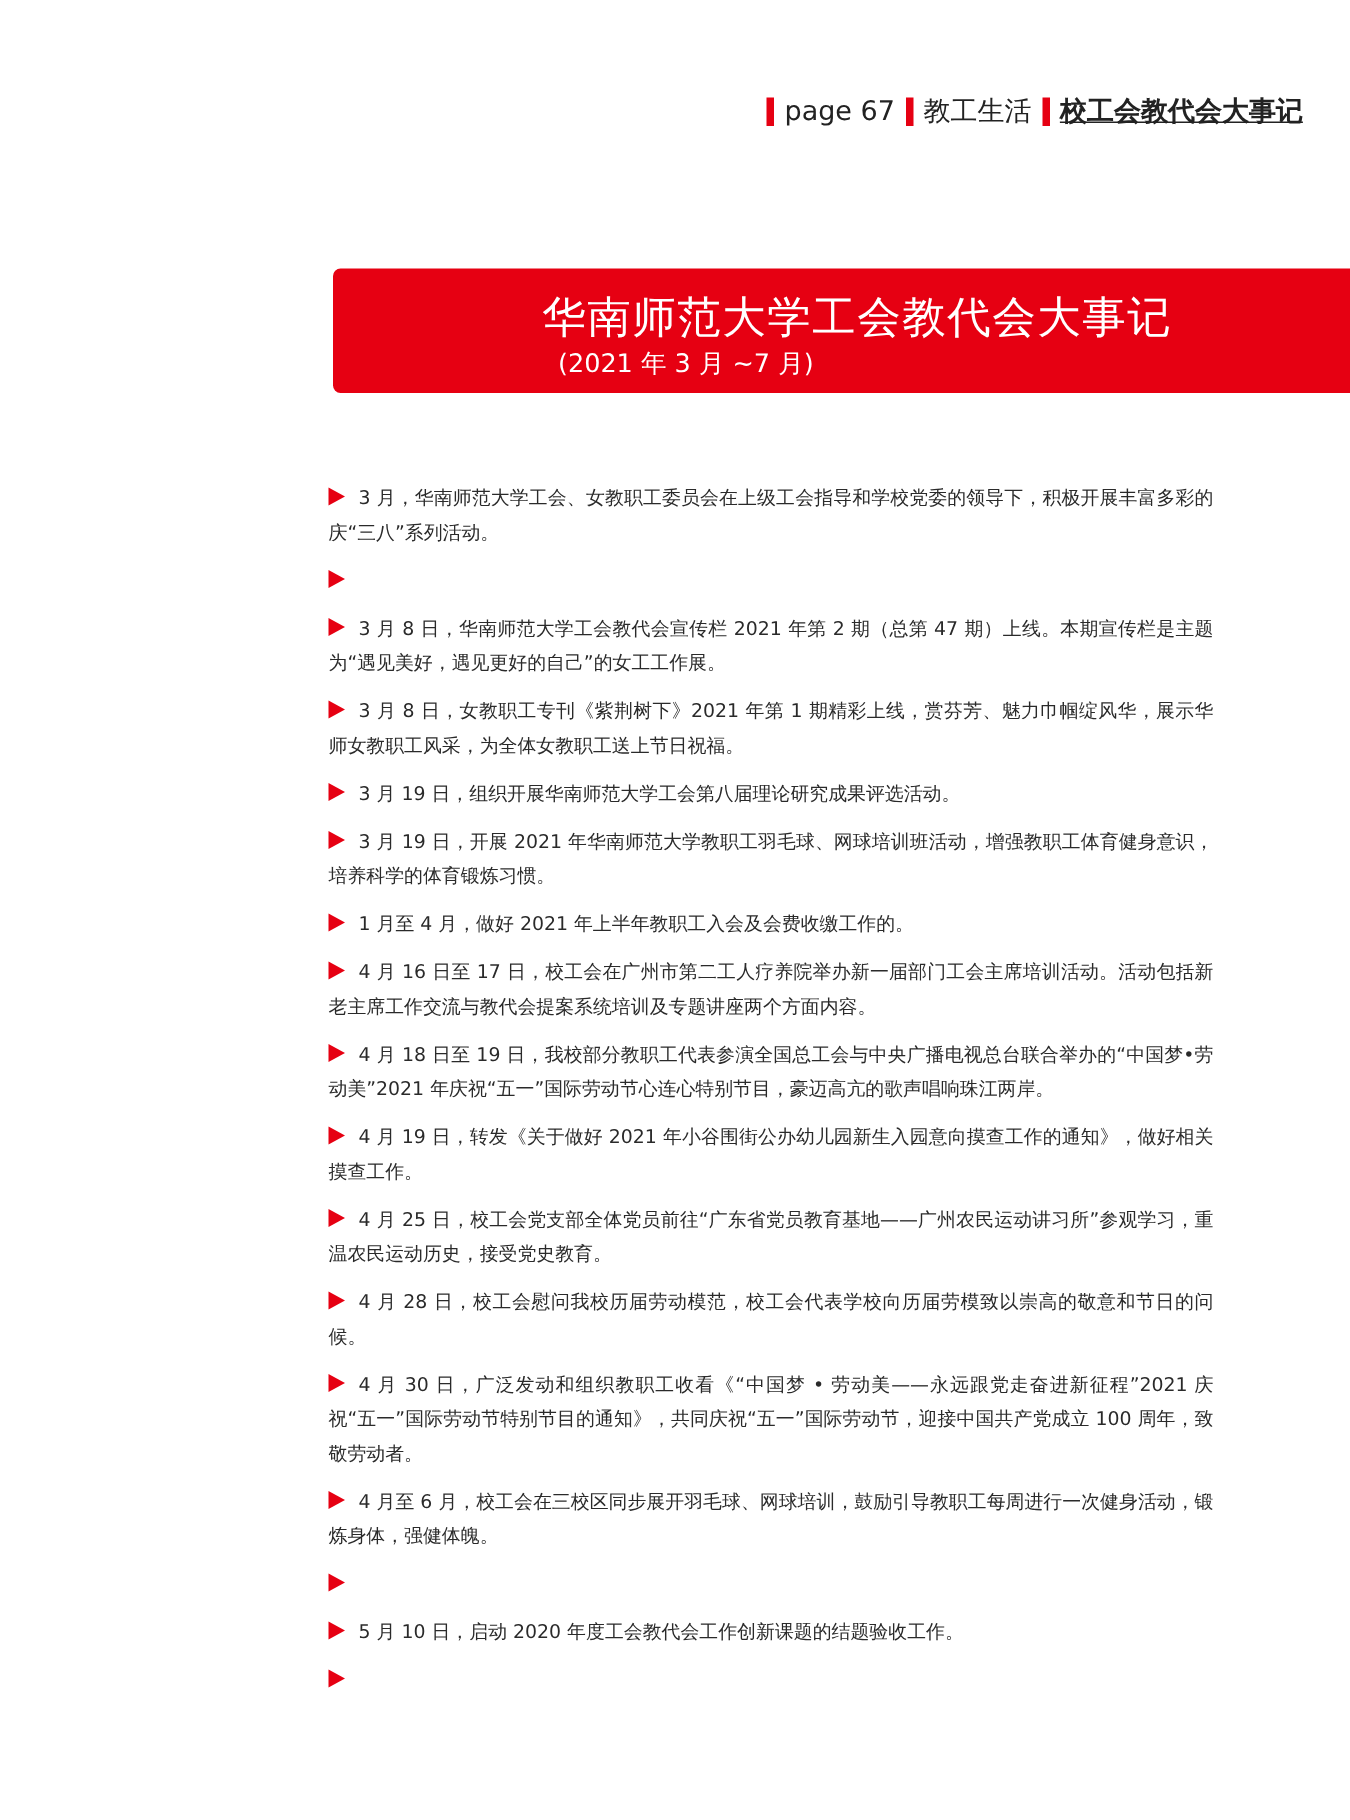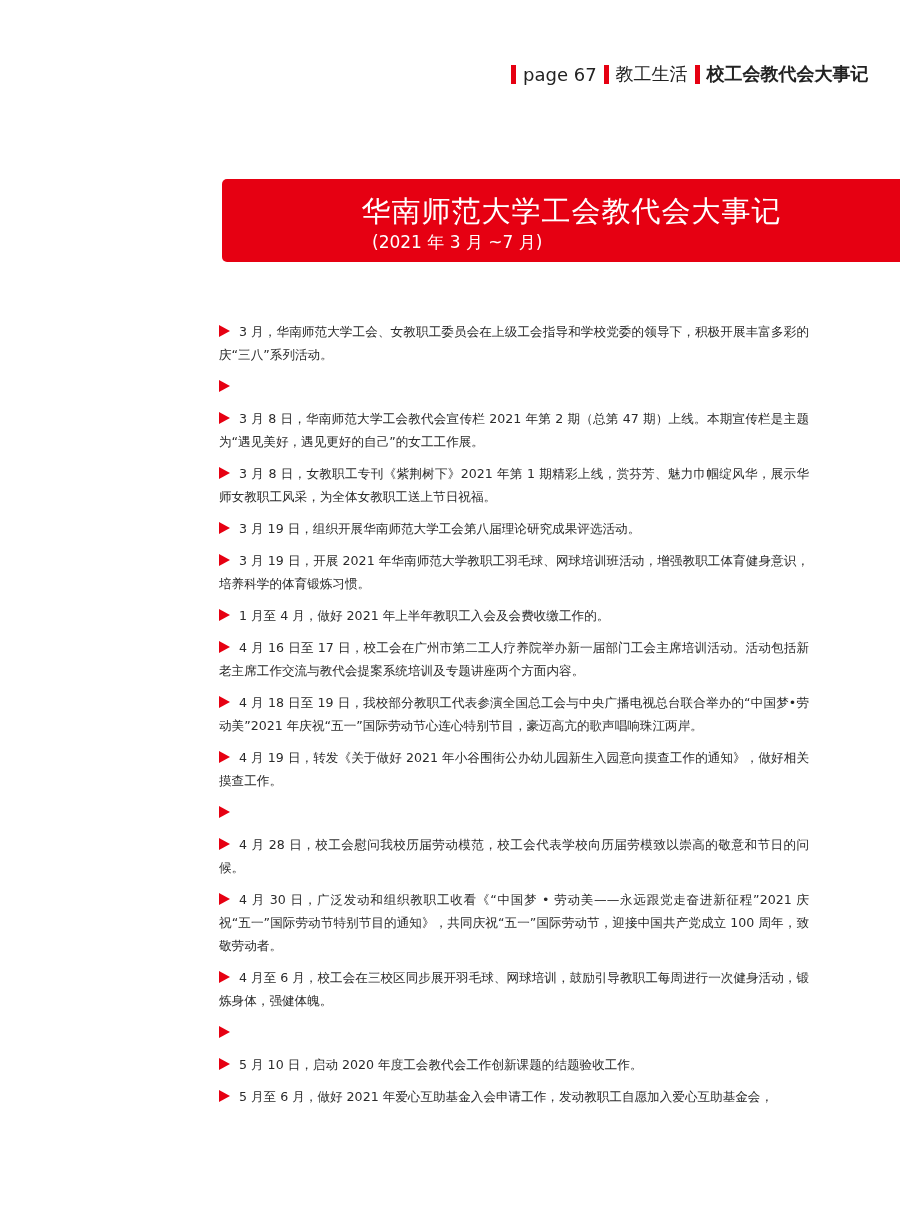--- a/index.html
+++ b/index.html
@@ -2,21 +2,21 @@
 <html><head>
 <meta charset="utf-8">
 <style>
   html, body { margin: 0; padding: 0; background: #ffffff; }
   body { width: 900px; height: 1213px; position: relative; overflow: hidden;
          font-family: "DejaVu Sans", "Liberation Sans", sans-serif; color: #222; }
   .header { position: absolute; top: 62px; left: 511px; display: flex; align-items: center;
             font-size: 18px; color: #222; white-space: nowrap; }
   .header .bar { display: inline-block; width: 5px; height: 19px; background: #e60012; margin-right: 7px; }
   .header .seg { margin-right: 7px; }
-  .header .seg.bold { font-weight: bold; }
+  .header .seg.bold { font-weight: bold; text-decoration: underline; }
   .title-box { position: absolute; left: 222px; top: 179px; width: 699px; height: 83px;
                background: #e60012; border-radius: 5px; color: #fff; }
   .title-main { position: absolute; left: 0; right: 0; top: 13px; text-align: center;
                 font-size: 29px; letter-spacing: 1px; }
   .title-sub { position: absolute; left: 150px; top: 52px; font-size: 17px; }
   .events { position: absolute; left: 219px; top: 320px; width: 590px; margin: 0; padding: 0; list-style: none; }
   .event { font-size: 12.6px; line-height: 23px; margin-bottom: 9px; text-align: justify; color: #2a2a2a; }
   .tri { display: inline-block; width: 0; height: 0; border-top: 6px solid transparent;
          border-bottom: 6px solid transparent; border-left: 11px solid #e60012;
          margin-right: 9px; vertical-align: -1px; }
@@ -42,20 +42,20 @@
   <li class="event"><span class="tri"></span><span>3 月，华南师范大学工会、女教职工委员会在上级工会指导和学校党委的领导下，积极开展丰富多彩的庆“三八”系列活动。</span></li>
   <li class="event"><span class="tri"></span></li>
   <li class="event"><span class="tri"></span><span>3 月 8 日，华南师范大学工会教代会宣传栏 2021 年第 2 期（总第 47 期）上线。本期宣传栏是主题为“遇见美好，遇见更好的自己”的女工工作展。</span></li>
   <li class="event"><span class="tri"></span><span>3 月 8 日，女教职工专刊《紫荆树下》2021 年第 1 期精彩上线，赏芬芳、魅力巾帼绽风华，展示华师女教职工风采，为全体女教职工送上节日祝福。</span></li>
   <li class="event"><span class="tri"></span><span>3 月 19 日，组织开展华南师范大学工会第八届理论研究成果评选活动。</span></li>
   <li class="event"><span class="tri"></span><span>3 月 19 日，开展 2021 年华南师范大学教职工羽毛球、网球培训班活动，增强教职工体育健身意识，培养科学的体育锻炼习惯。</span></li>
   <li class="event"><span class="tri"></span><span>1 月至 4 月，做好 2021 年上半年教职工入会及会费收缴工作的。</span></li>
   <li class="event"><span class="tri"></span><span>4 月 16 日至 17 日，校工会在广州市第二工人疗养院举办新一届部门工会主席培训活动。活动包括新老主席工作交流与教代会提案系统培训及专题讲座两个方面内容。</span></li>
   <li class="event"><span class="tri"></span><span>4 月 18 日至 19 日，我校部分教职工代表参演全国总工会与中央广播电视总台联合举办的“中国梦•劳动美”2021 年庆祝“五一”国际劳动节心连心特别节目，豪迈高亢的歌声唱响珠江两岸。</span></li>
   <li class="event"><span class="tri"></span><span>4 月 19 日，转发《关于做好 2021 年小谷围街公办幼儿园新生入园意向摸查工作的通知》，做好相关摸查工作。</span></li>
-  <li class="event"><span class="tri"></span></li>
+  <li class="event"><span class="tri"></span><span>4 月 25 日，校工会党支部全体党员前往“广东省党员教育基地——广州农民运动讲习所”参观学习，重温农民运动历史，接受党史教育。</span></li>
   <li class="event"><span class="tri"></span><span>4 月 28 日，校工会慰问我校历届劳动模范，校工会代表学校向历届劳模致以崇高的敬意和节日的问候。</span></li>
   <li class="event"><span class="tri"></span><span>4 月 30 日，广泛发动和组织教职工收看《“中国梦 • 劳动美——永远跟党走奋进新征程”2021 庆祝“五一”国际劳动节特别节目的通知》，共同庆祝“五一”国际劳动节，迎接中国共产党成立 100 周年，致敬劳动者。</span></li>
   <li class="event"><span class="tri"></span><span>4 月至 6 月，校工会在三校区同步展开羽毛球、网球培训，鼓励引导教职工每周进行一次健身活动，锻炼身体，强健体魄。</span></li>
   <li class="event"><span class="tri"></span></li>
   <li class="event"><span class="tri"></span><span>5 月 10 日，启动 2020 年度工会教代会工作创新课题的结题验收工作。</span></li>
-  <li class="event"><span class="tri"></span><span>5 月至 6 月，做好 2021 年爱心互助基金入会申请工作，发动教职工自愿加入爱心互助基金会，</span></li>
+  <li class="event"><span class="tri"></span></li>
 </ul>
 
 </body></html>

